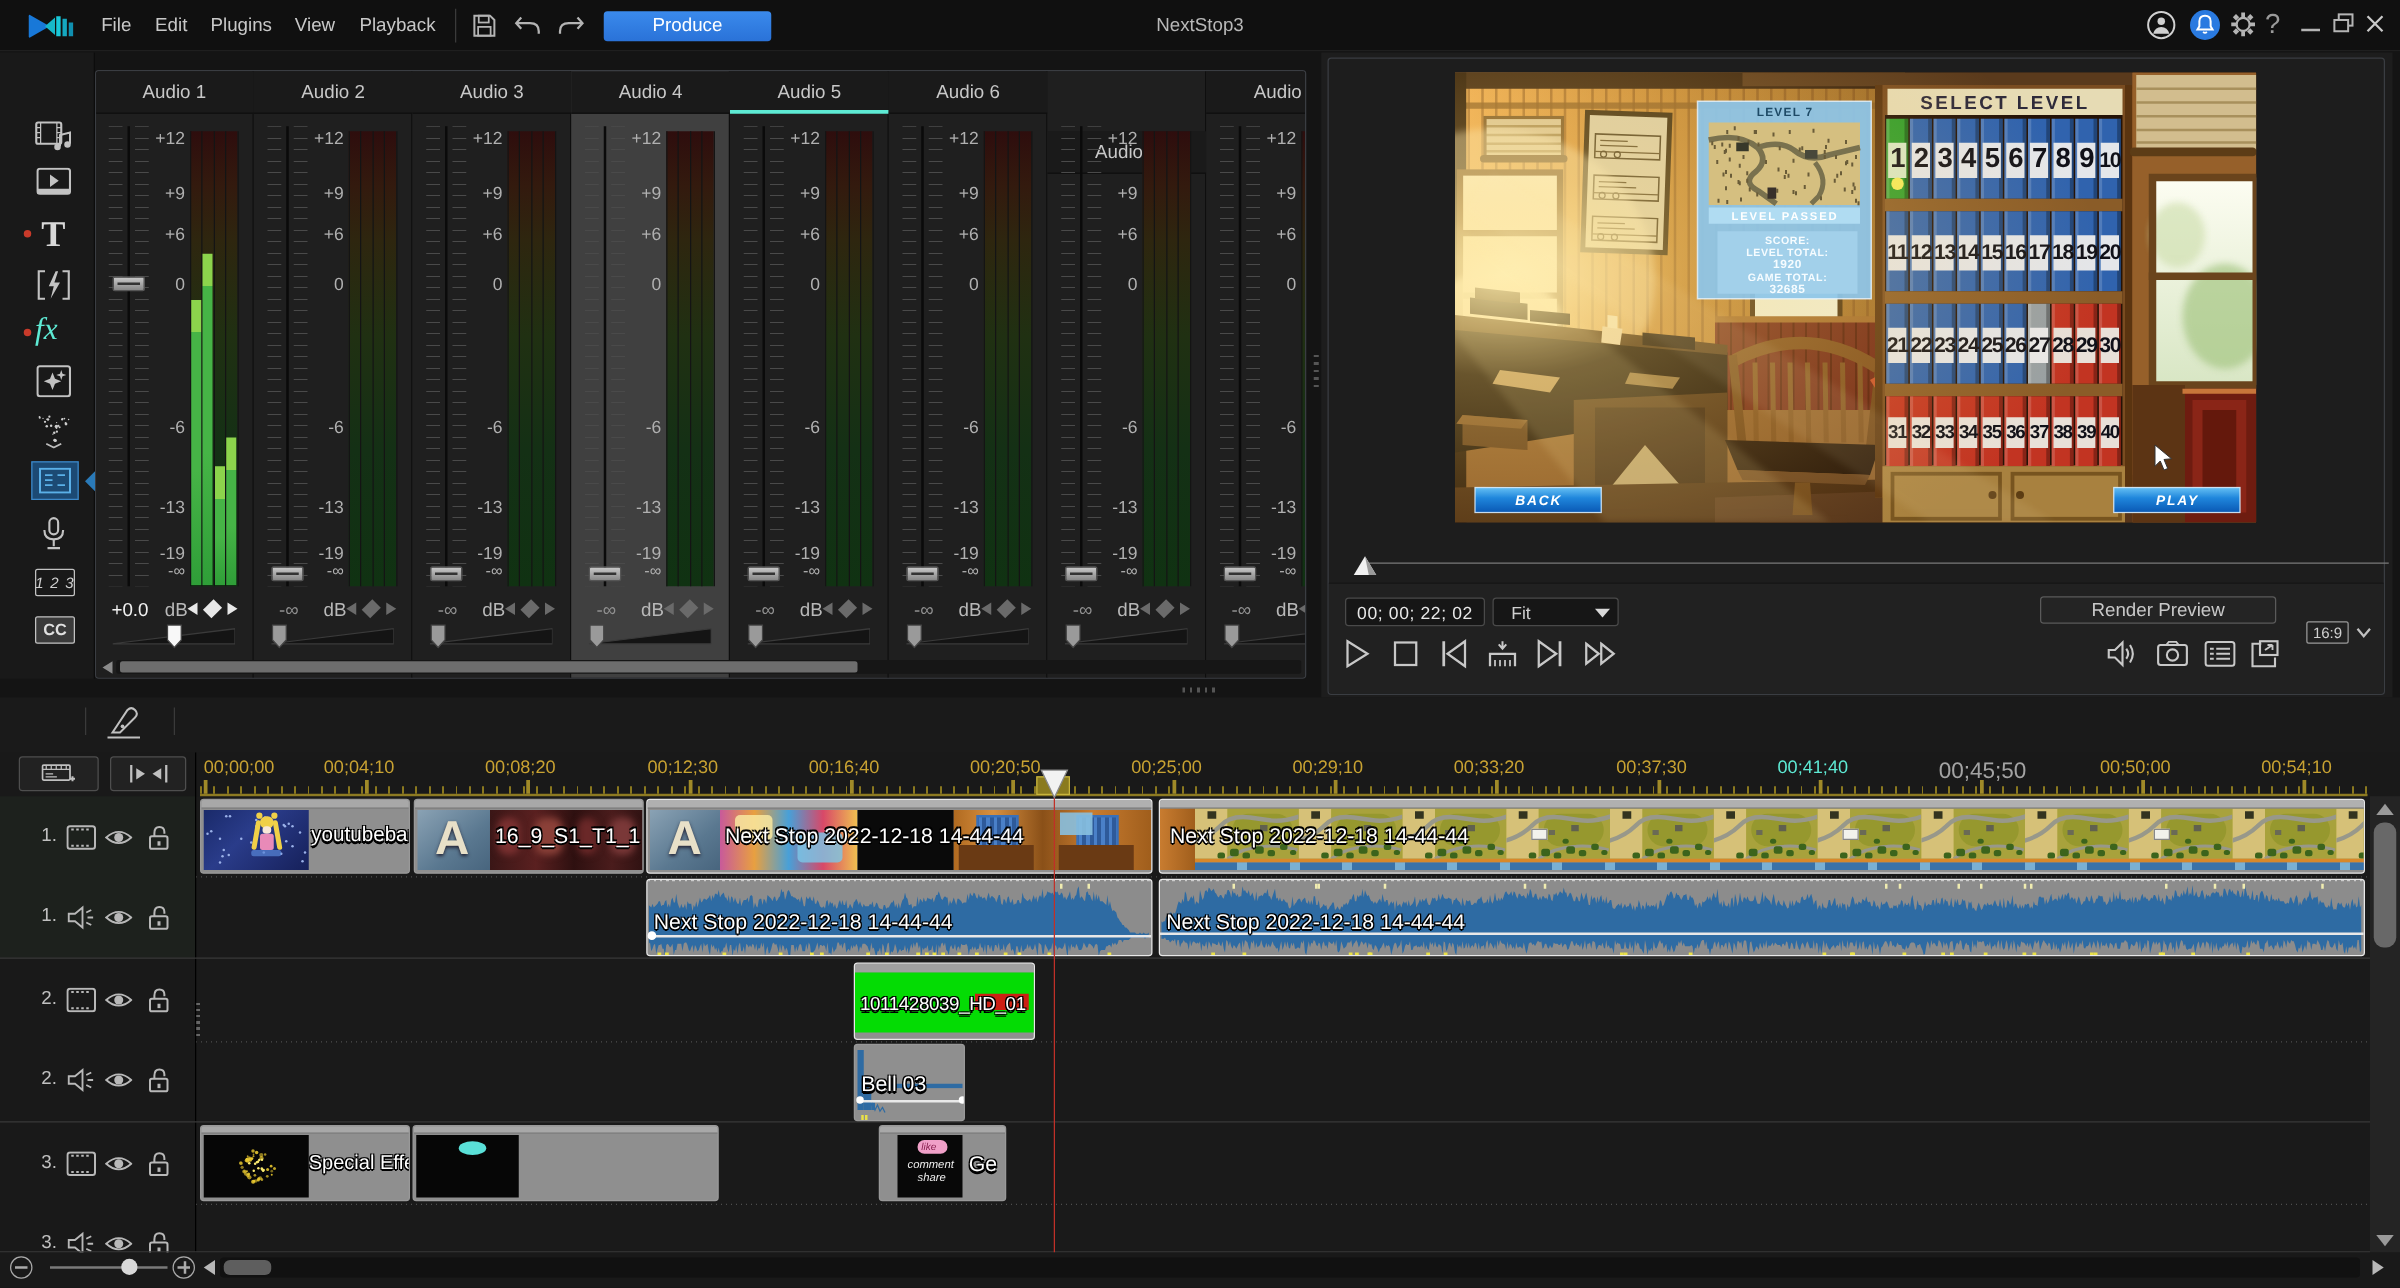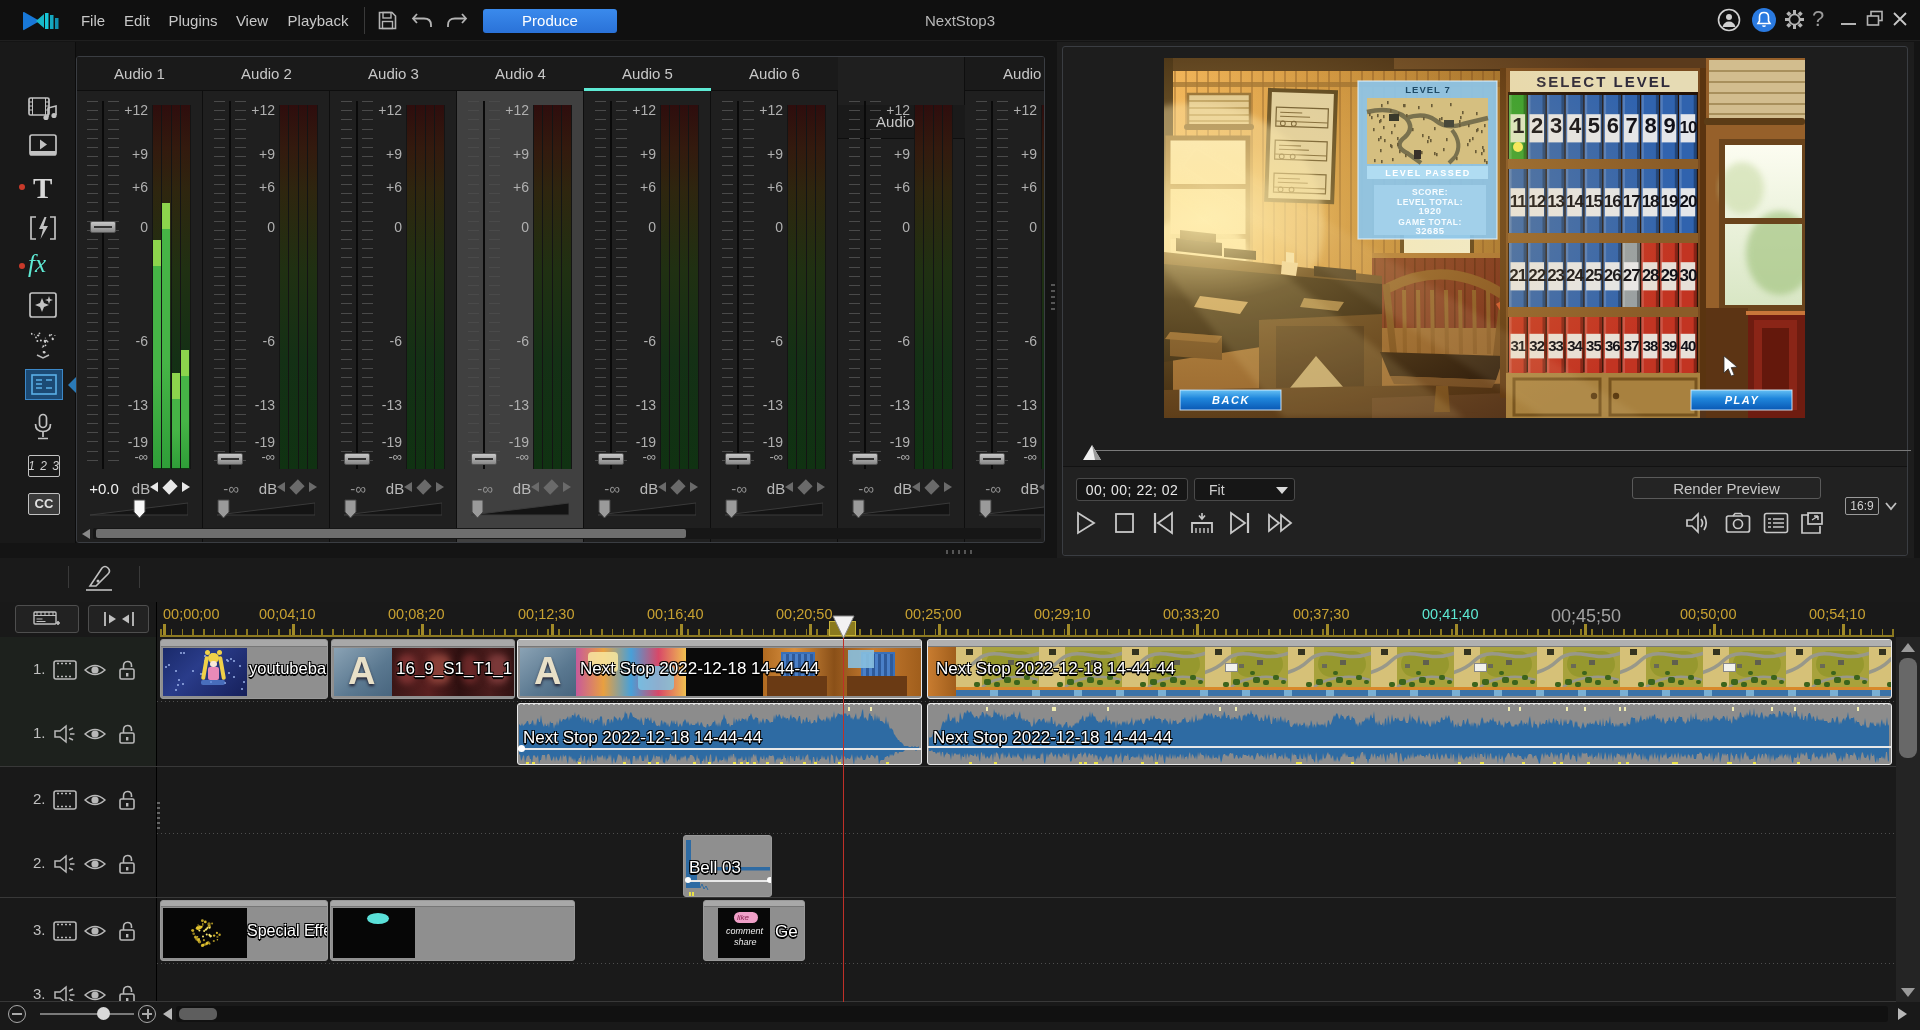--- a/index.html
+++ b/index.html
@@ -1464,20 +1464,26 @@
       <div class="abs" style="left:58px;top:3px;width:2px;height:4px;background:#f0ecb0;"></div>
       <div class="abs" style="left:307px;top:3px;width:2px;height:4px;background:#f0ecb0;"></div>
       <div class="abs" style="left:591px;top:3px;width:2px;height:4px;background:#f0ecb0;"></div>
       <div class="abs" style="left:580px;top:3px;width:2px;height:4px;background:#f0ecb0;"></div>
       <div class="abs" style="left:179px;top:3px;width:2px;height:4px;background:#f0ecb0;"></div>
       <div class="abs" style="left:843px;top:3px;width:2px;height:4px;background:#f0ecb0;"></div>
       <div class="abs" style="left:804px;top:3px;width:2px;height:4px;background:#f0ecb0;"></div>
       <div class="abs" style="left:291px;top:3px;width:2px;height:4px;background:#f0ecb0;"></div>
       <div class="olbl abs" style="left:5px;top:24px;font-size:17px;">Next Stop 2022-12-18 14-44-44</div>
     </div>
+    <div class="abs" style="left:683px;top:770px;width:145px;height:62px;background:#8f8f8f;border:1px solid #e8e8e8;border-radius:3px;overflow:hidden;">
+      <div class="abs" style="left:0;top:0;width:145px;height:7px;background:#a0a0a0;"></div>
+      <div class="abs" style="left:0;top:7px;width:145px;height:48px;background:#04dc04;"></div>
+      <div class="abs" style="left:96px;top:24px;width:43px;height:13px;background:#cc2014;"></div>
+      <div class="olbl abs" style="left:4px;top:24px;font-size:15px;letter-spacing:-0.3px;">1011428039_HD_01</div>
+    </div>
     <div class="abs" style="left:683px;top:835px;width:89px;height:62px;background:#8f8f8f;border:1px solid #999;border-radius:3px;overflow:hidden;">
       <svg class="abs" style="left:0;top:0" width="89" height="62" viewBox="0 0 89 62">
         <path d="M12 50 L14 46 L16 52 L18 48 L20 53 L22 50 L24 54" stroke="#2e6ba3" fill="none"></path>
         <rect x="2" y="4" width="5" height="48" fill="#2e6ba3"></rect>
         <rect x="7" y="26" width="4" height="26" fill="#2e6ba3"></rect>
         <rect x="10" y="38" width="3" height="14" fill="#2e6ba3"></rect>
         <rect x="13" y="46" width="3" height="6" fill="#2e6ba3"></rect>
         <rect x="16" y="31" width="70" height="3.5" fill="#2e6ba3"></rect>
       </svg>
       <div class="abs" style="left:2px;top:44px;width:85px;height:1.5px;background:#e8e8e8;"></div>

